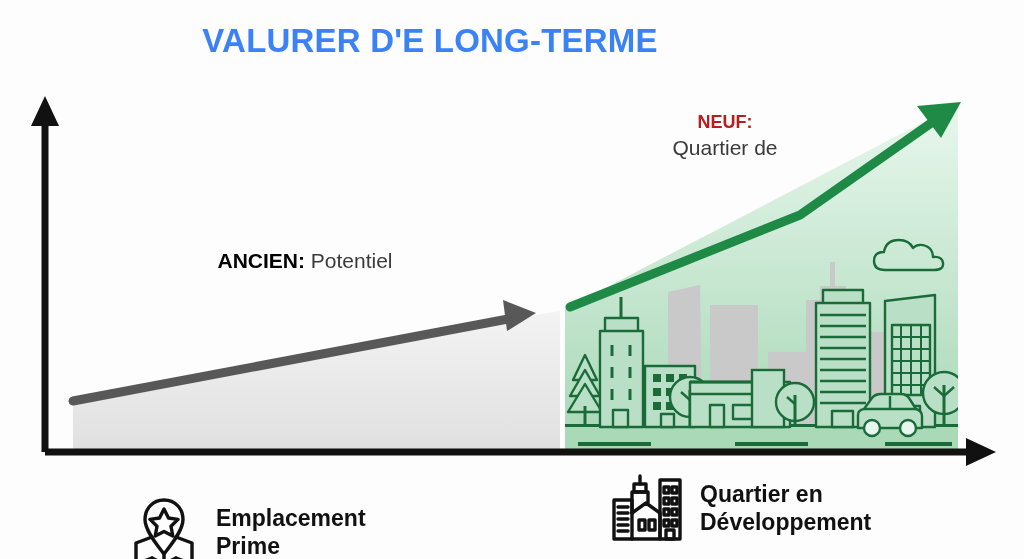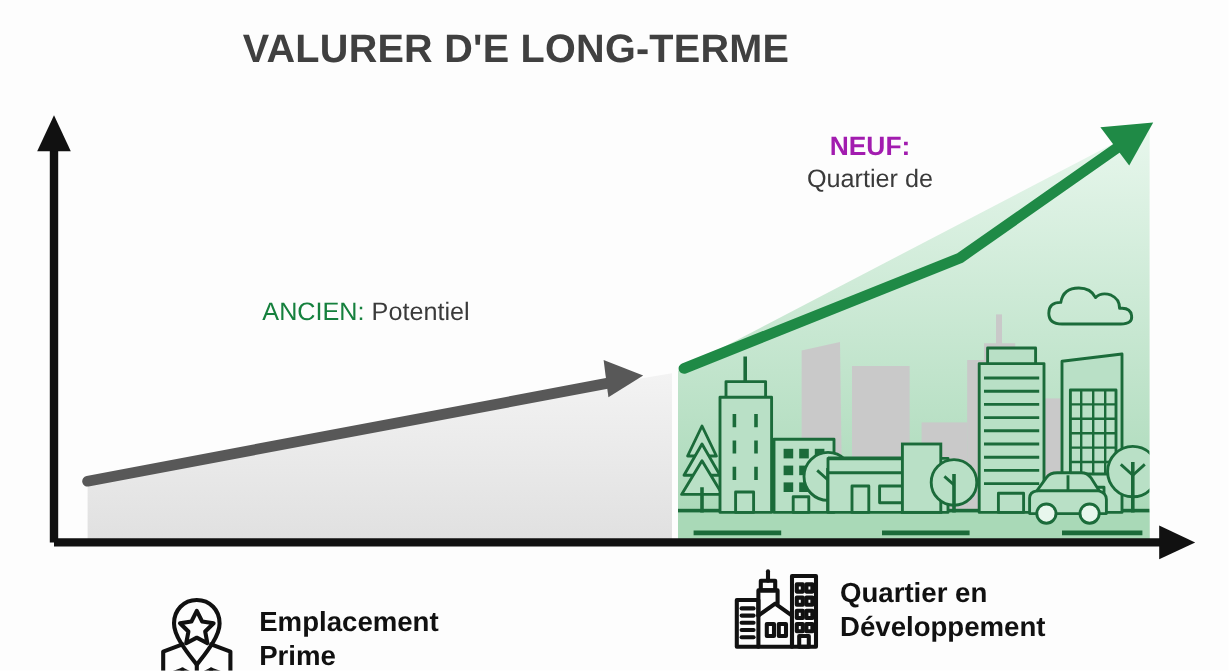--- a/index.html
+++ b/index.html
@@ -19,21 +19,21 @@
   }
   #chart-title {
     position: absolute;
     left: 0;
     top: 22px;
     width: 860px;
     text-align: center;
     font-size: 33px;
     font-weight: bold;
     letter-spacing: 0.2px;
-    color: #404040;
+    color: #3b82f6;
   }
   .svg-layer {
     position: absolute;
     left: 0;
     top: 0;
   }
   .annot {
     position: absolute;
     text-align: center;
     line-height: 1.28;
@@ -44,27 +44,27 @@
     left: 150px;
     top: 248px;
     width: 310px;
   }
   #annot-neuf {
     left: 585px;
     top: 108px;
     width: 280px;
   }
   .annot .lead-old {
-    font-weight: normal;
-    color: #15803d;
+    font-weight: bold;
+    color: #000000;
   }
   .annot .lead-new {
     font-weight: bold;
-    color: #a21caf;
-    font-size: 22px;
+    color: #b91c1c;
+    font-size: 18px;
   }
   .footer-item {
     position: absolute;
     display: flex;
     align-items: center;
     gap: 16px;
   }
   #footer-left { left: 128px; top: 494px; gap: 16px; }
   #footer-right { left: 608px; top: 470px; justify-content: space-between; }
   .footer-label {

